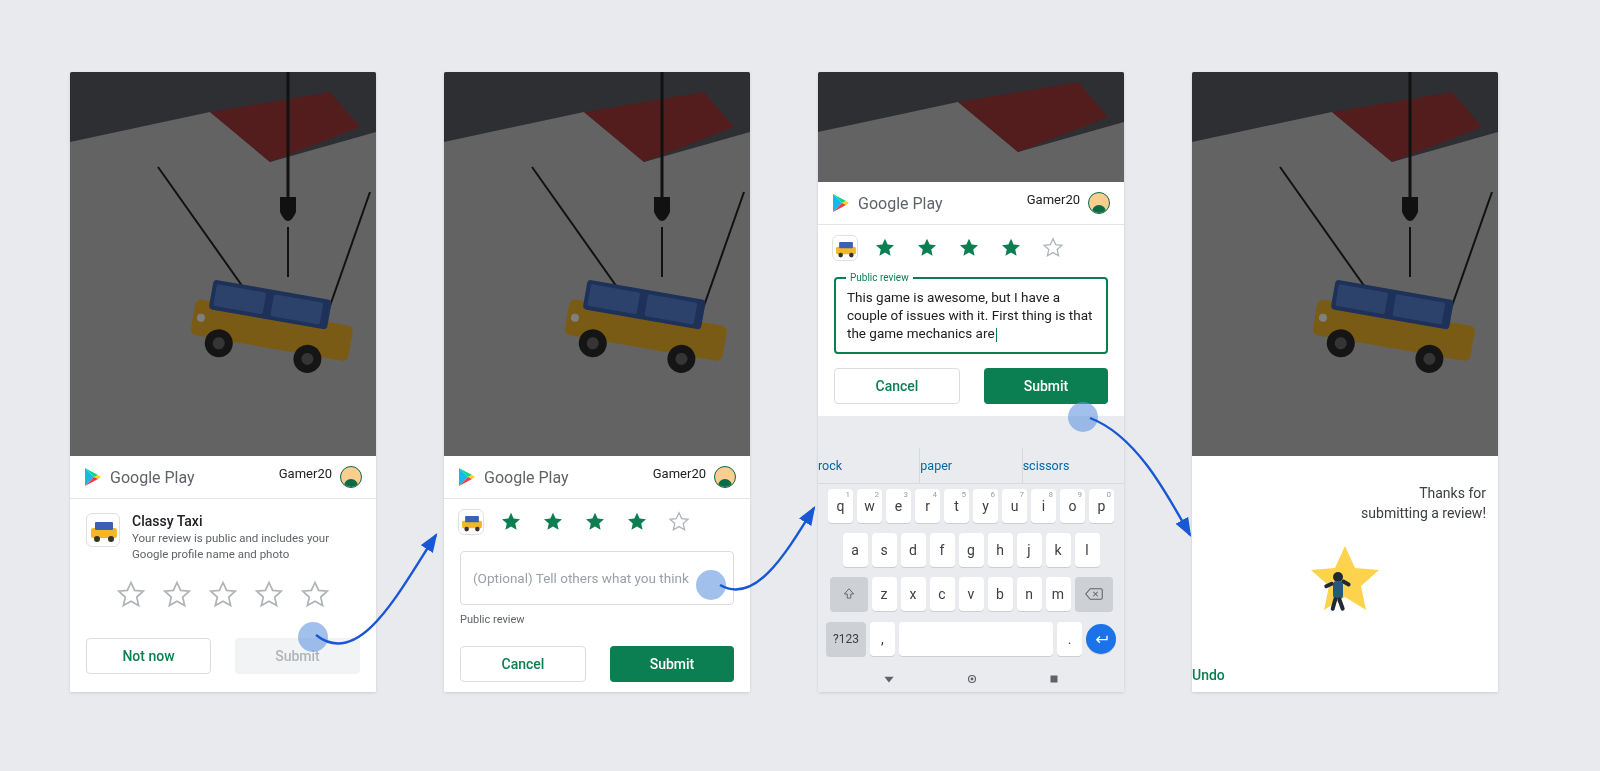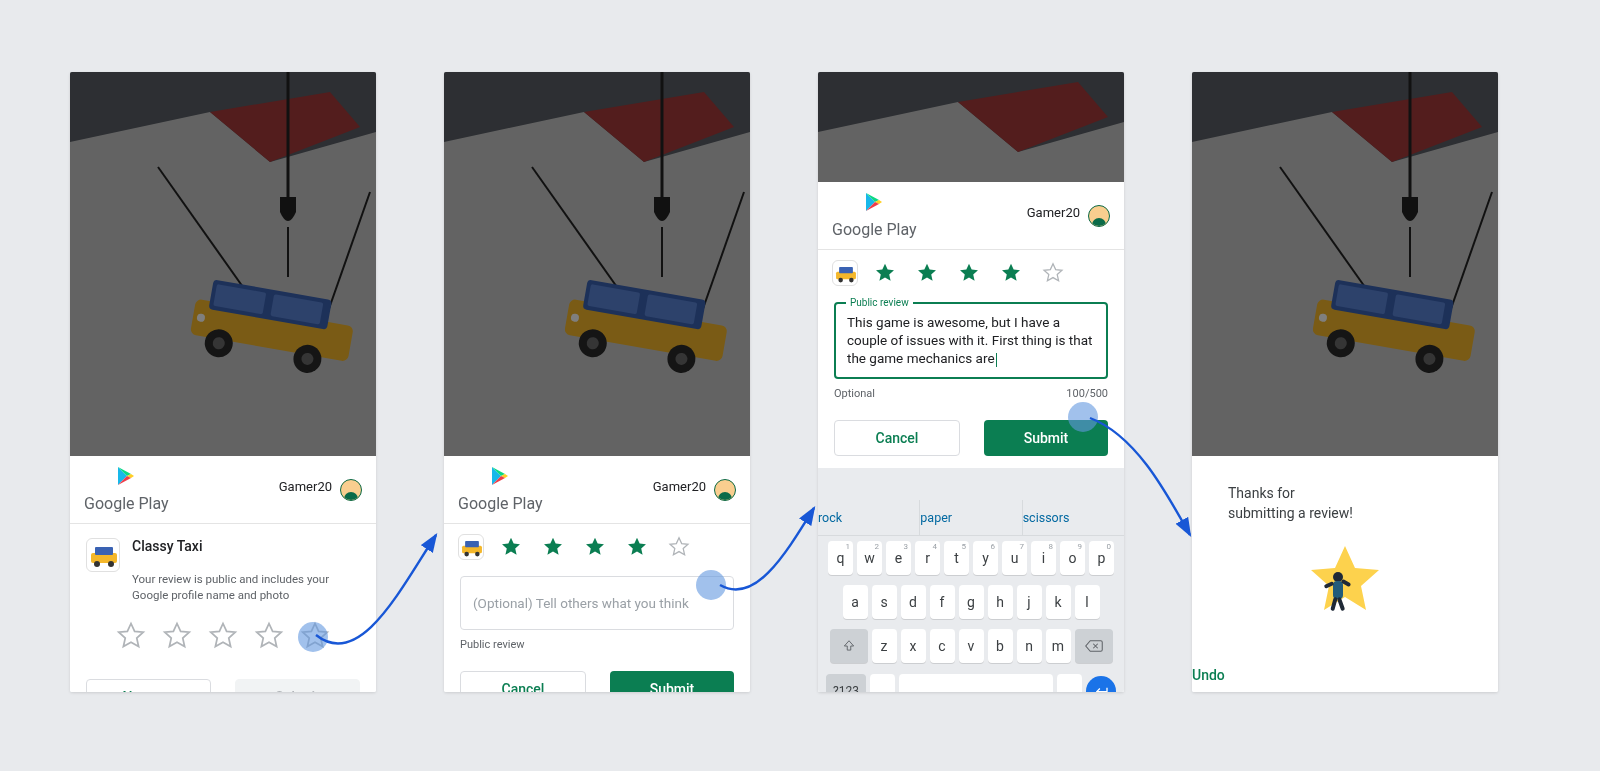--- a/index.html
+++ b/index.html
@@ -47,31 +47,31 @@
 
   
   .panel { background:#fff; flex:1; display:flex; flex-direction:column; position:relative; }
 
   
   .headerrow {
     display:flex; align-items:center; justify-content:space-between;
     padding: 10px 14px;
     border-bottom: 1px solid #e4e4e4;
   }
-  .play-brand { display:flex; align-items:center; gap:8px;flex-direction:column; }
+  .play-brand { display:flex; align-items:center; gap:8px; }
   .play-text { font-size:16px; color:#5f6368; }
   .user { display:flex; align-items:flex-start; gap:8px; font-size:13px; color:#202124; }
   .avatar { width:22px; height:22px; border-radius:50%; background: radial-gradient(circle at 50% 35%, #f9ce8f 0 35%, #f9ce8f 35%), #f8b34b; border:1.5px solid #0b6b49; position:relative; overflow:hidden; }
   .avatar::after{content:'';position:absolute;bottom:-2px;left:3px;right:3px;height:10px;background:#0b6b49;border-radius:8px 8px 0 0;}
 
   
   .app-row { display:flex; gap:12px; padding: 14px 16px 6px; }
   .app-icon { width:34px; height:34px; border:1px solid #e0e0e0; border-radius:6px; flex-shrink:0; position:relative; background:#fff; overflow:hidden; }
   .app-name { font-size:14px; color:#202124; font-weight:500; }
-  .app-sub { font-size:11.5px; color:#5f6368; line-height:1.35; margin-top:18px; max-width: 230px; }
+  .app-sub { font-size:11.5px; color:#5f6368; line-height:1.35; margin-top:2px; max-width: 230px; }
 
   
   .stars-row { display:flex; align-items:center; gap:10px; padding: 10px 14px 16px; }
   .stars-row.big { justify-content:center; gap:16px; padding: 12px 0 18px; }
   .star { width:22px; height:22px; }
   .star.big { width:30px; height:30px; }
   .app-icon.sm { width:26px; height:26px; }
 
   
   .btn-row { display:flex; gap:24px; padding: 10px 16px 18px; }
@@ -98,21 +98,21 @@
   .key.wide { width:38px; background:#cdd1d5; }
   .key.space { flex:1; background:#fff; }
   .key.enter { background:#1a73e8; color:#fff; border-radius:50%; width:30px; height:30px; }
   .krow.bottom { align-items:center; padding:6px 8px 8px; }
   .k-symbol { font-size:12px;text-align:center; }
 
   .navbar { display:flex; justify-content:space-around; align-items:center; padding:8px 30px 6px; }
   .nav-shape { color:#5f6368; }
 
   
-  .thanks { padding: 28px 36px 10px; text-align:left; }
+  .thanks { padding: 28px 12px 10px; text-align:right; }
   .thanks-text { color:#3c4043; font-size:14px; line-height:1.4; }
   .illus { margin:18px auto 24px; width:90px; height:80px; position:relative; }
   .undo { color:#0b7e52; font-size:14px; font-weight:500; padding:12px 0 18px; }
 
   
   .touch { position:absolute; width:30px; height:30px; border-radius:50%; background:rgba(99,151,224,.6); pointer-events:none; }
 
   
   .arrows { position:absolute; inset:0; pointer-events:none; }
 
@@ -331,24 +331,20 @@
           </svg>
       <svg class="star" viewBox="0 0 24 24" style="margin-left:10px">
             <path d="M12 2l2.9 6.3 6.9.7-5.2 4.7 1.5 6.8L12 17l-6.1 3.5 1.5-6.8L2.2 9l6.9-.7z" fill="none" stroke="#b0b4b8" stroke-width="1.4"></path>
           </svg>
     </div>
     <div class="field-wrap">
       <div class="field focus">
         <span class="field-legend">Public review</span>
         <span>This game is awesome, but I have a couple of issues with it. First thing is that the game mechanics are</span><span class="caret"></span>
       </div>
-    </div>
-    <div class="caption">
-      <span>Optional</span>
-      <span>100/500</span>
     </div>
     <div class="btn-row" style="padding-bottom:12px">
       <div class="btn outline">Cancel</div>
       <div class="btn primary">Submit</div>
     </div>
 
     <div class="kbd">
       <div class="sugs">
         <div class="sug">rock</div>
         <div class="sug">paper</div>

